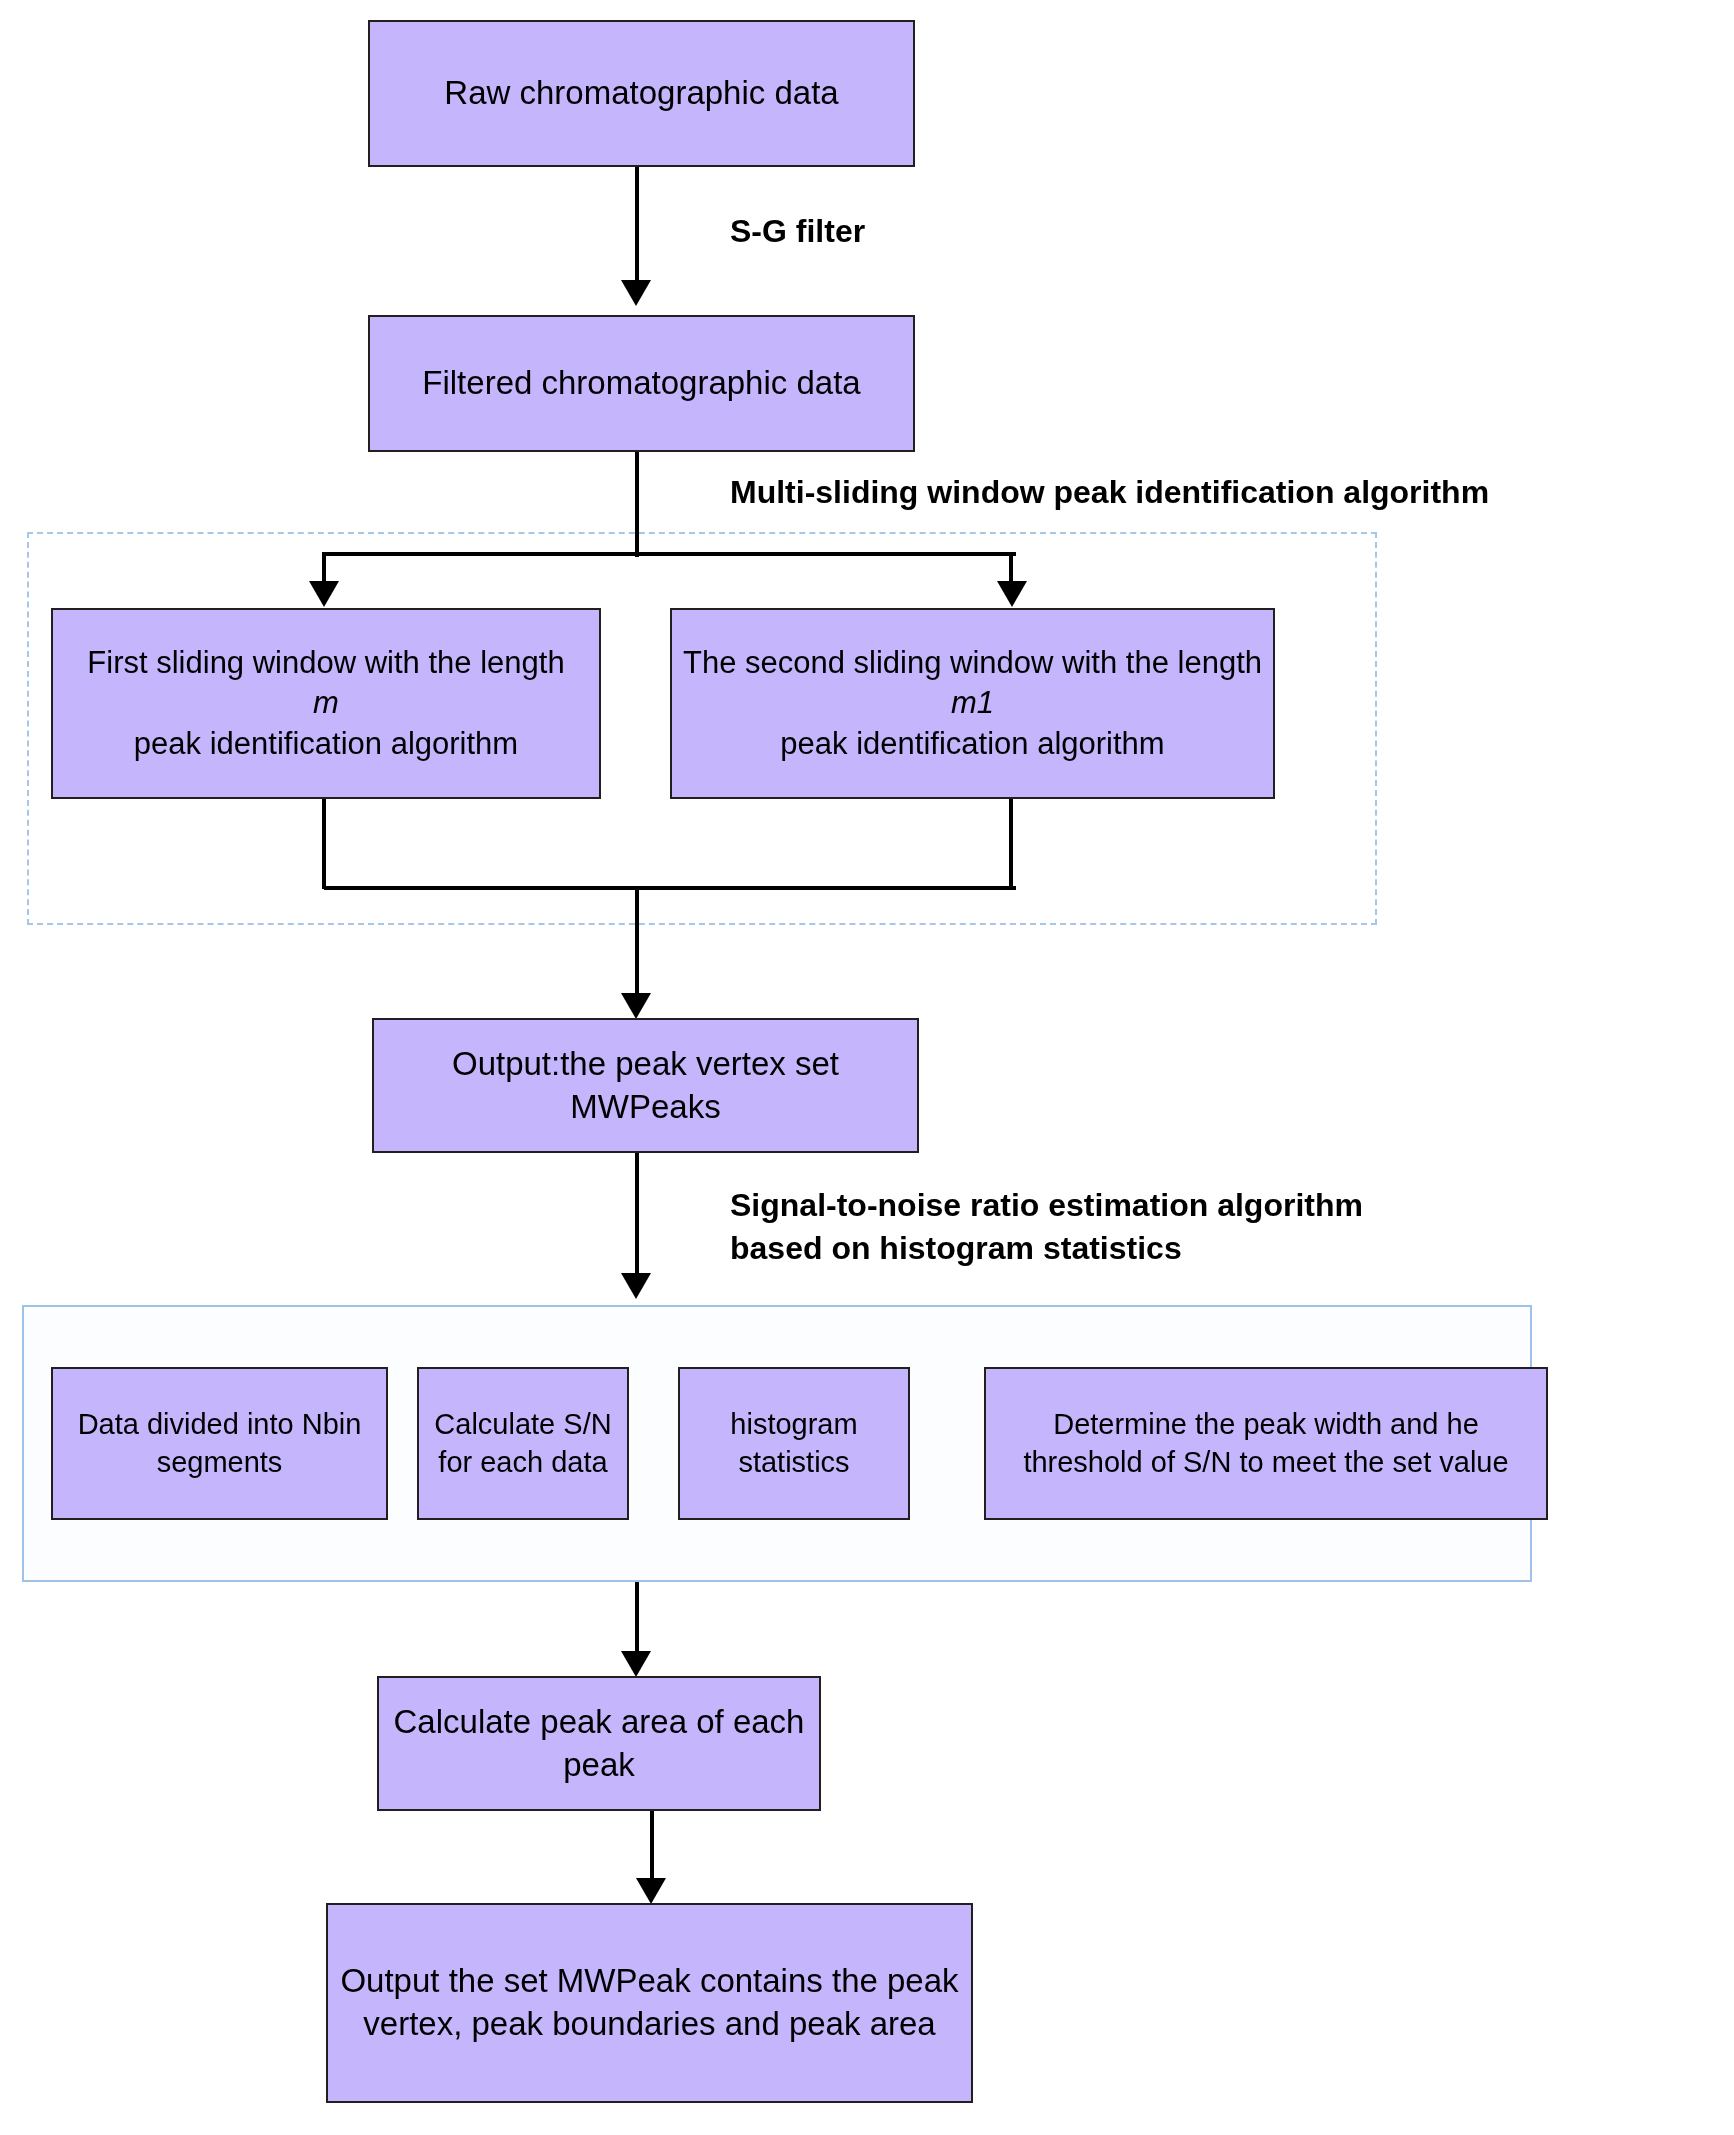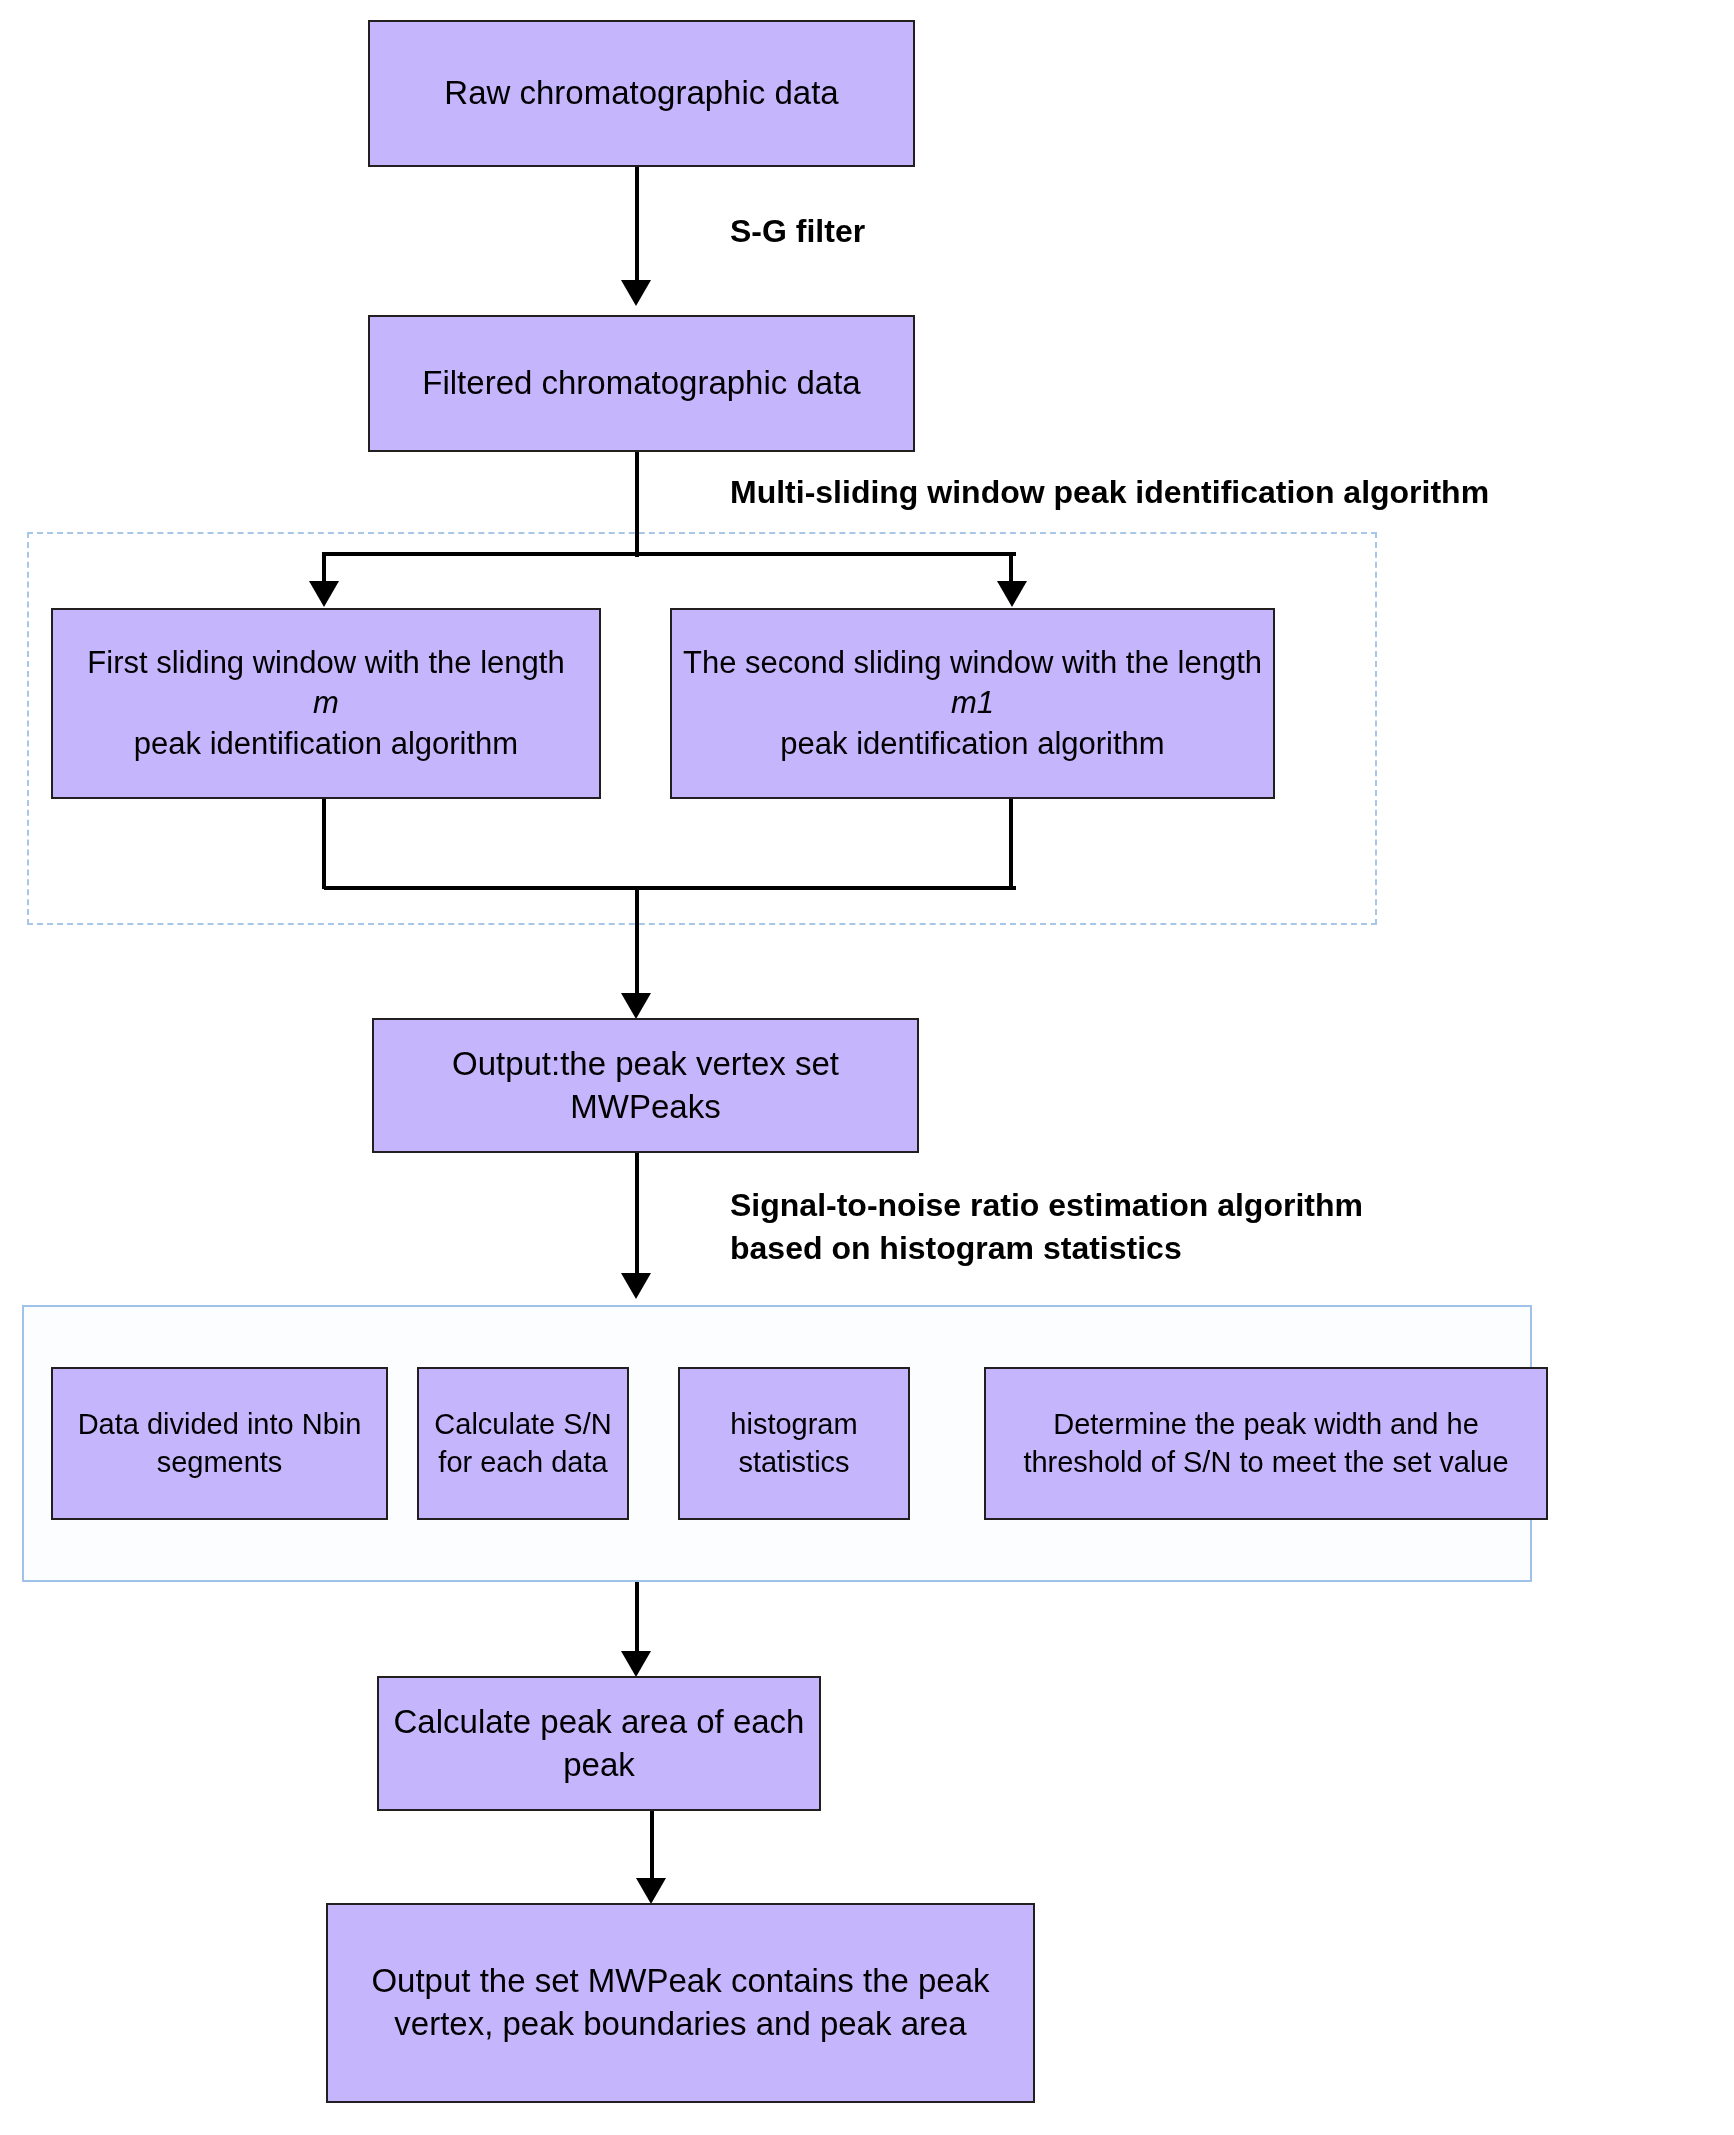--- a/index.html
+++ b/index.html
@@ -167,18 +167,18 @@
   <div class="vline" style="left:635px; top:1582px; height:78px;"></div>
   <div class="arrowhead" style="left:621px; top:1651px;"></div>
 
   <div class="node fs-lg" style="left:377px; top:1676px; width:444px; height:135px;">
     <span>Calculate peak area of each peak</span>
   </div>
 
   <div class="vline" style="left:650px; top:1811px; height:76px;"></div>
   <div class="arrowhead" style="left:636px; top:1878px;"></div>
 
-  <div class="node fs-lg" style="left:326px; top:1903px; width:709px; height:200px;">
+  <div class="node fs-lg" style="left:326px; top:1903px; width:647px; height:200px;">
     <span>Output the set  MWPeak contains the peak vertex, peak boundaries and peak area</span>
   </div>
 
 </div>
 
 
 </body></html>

